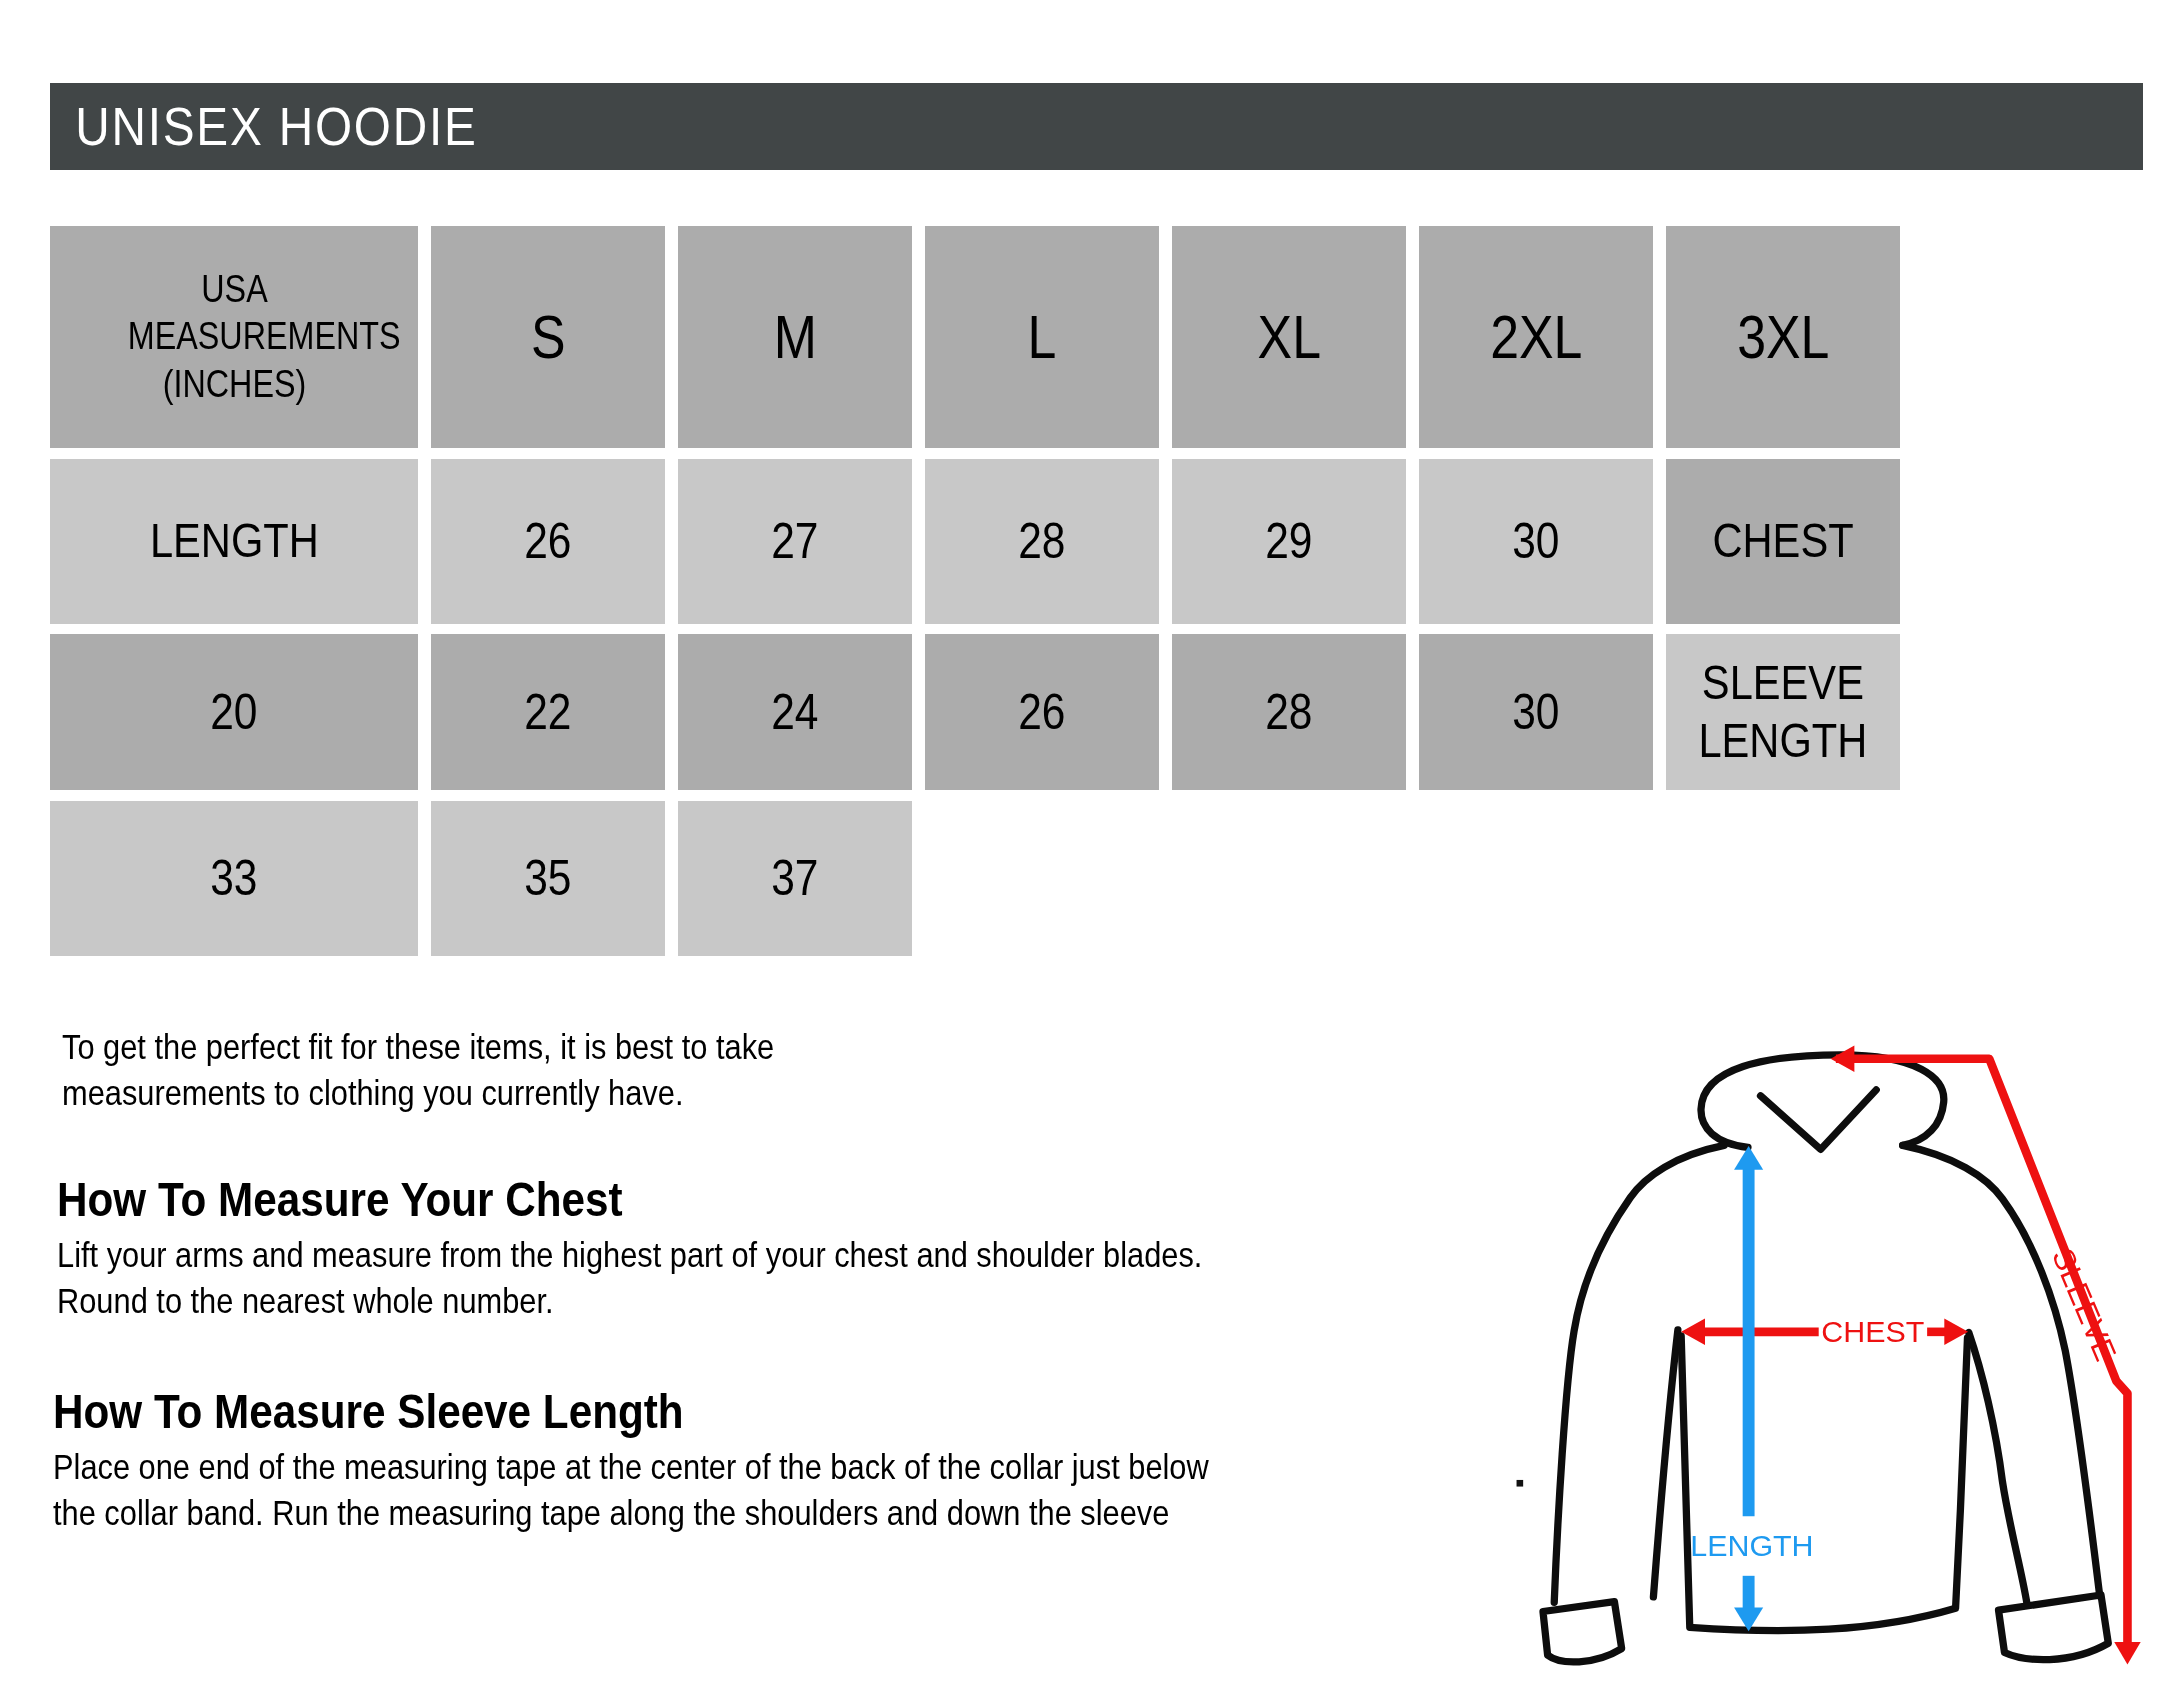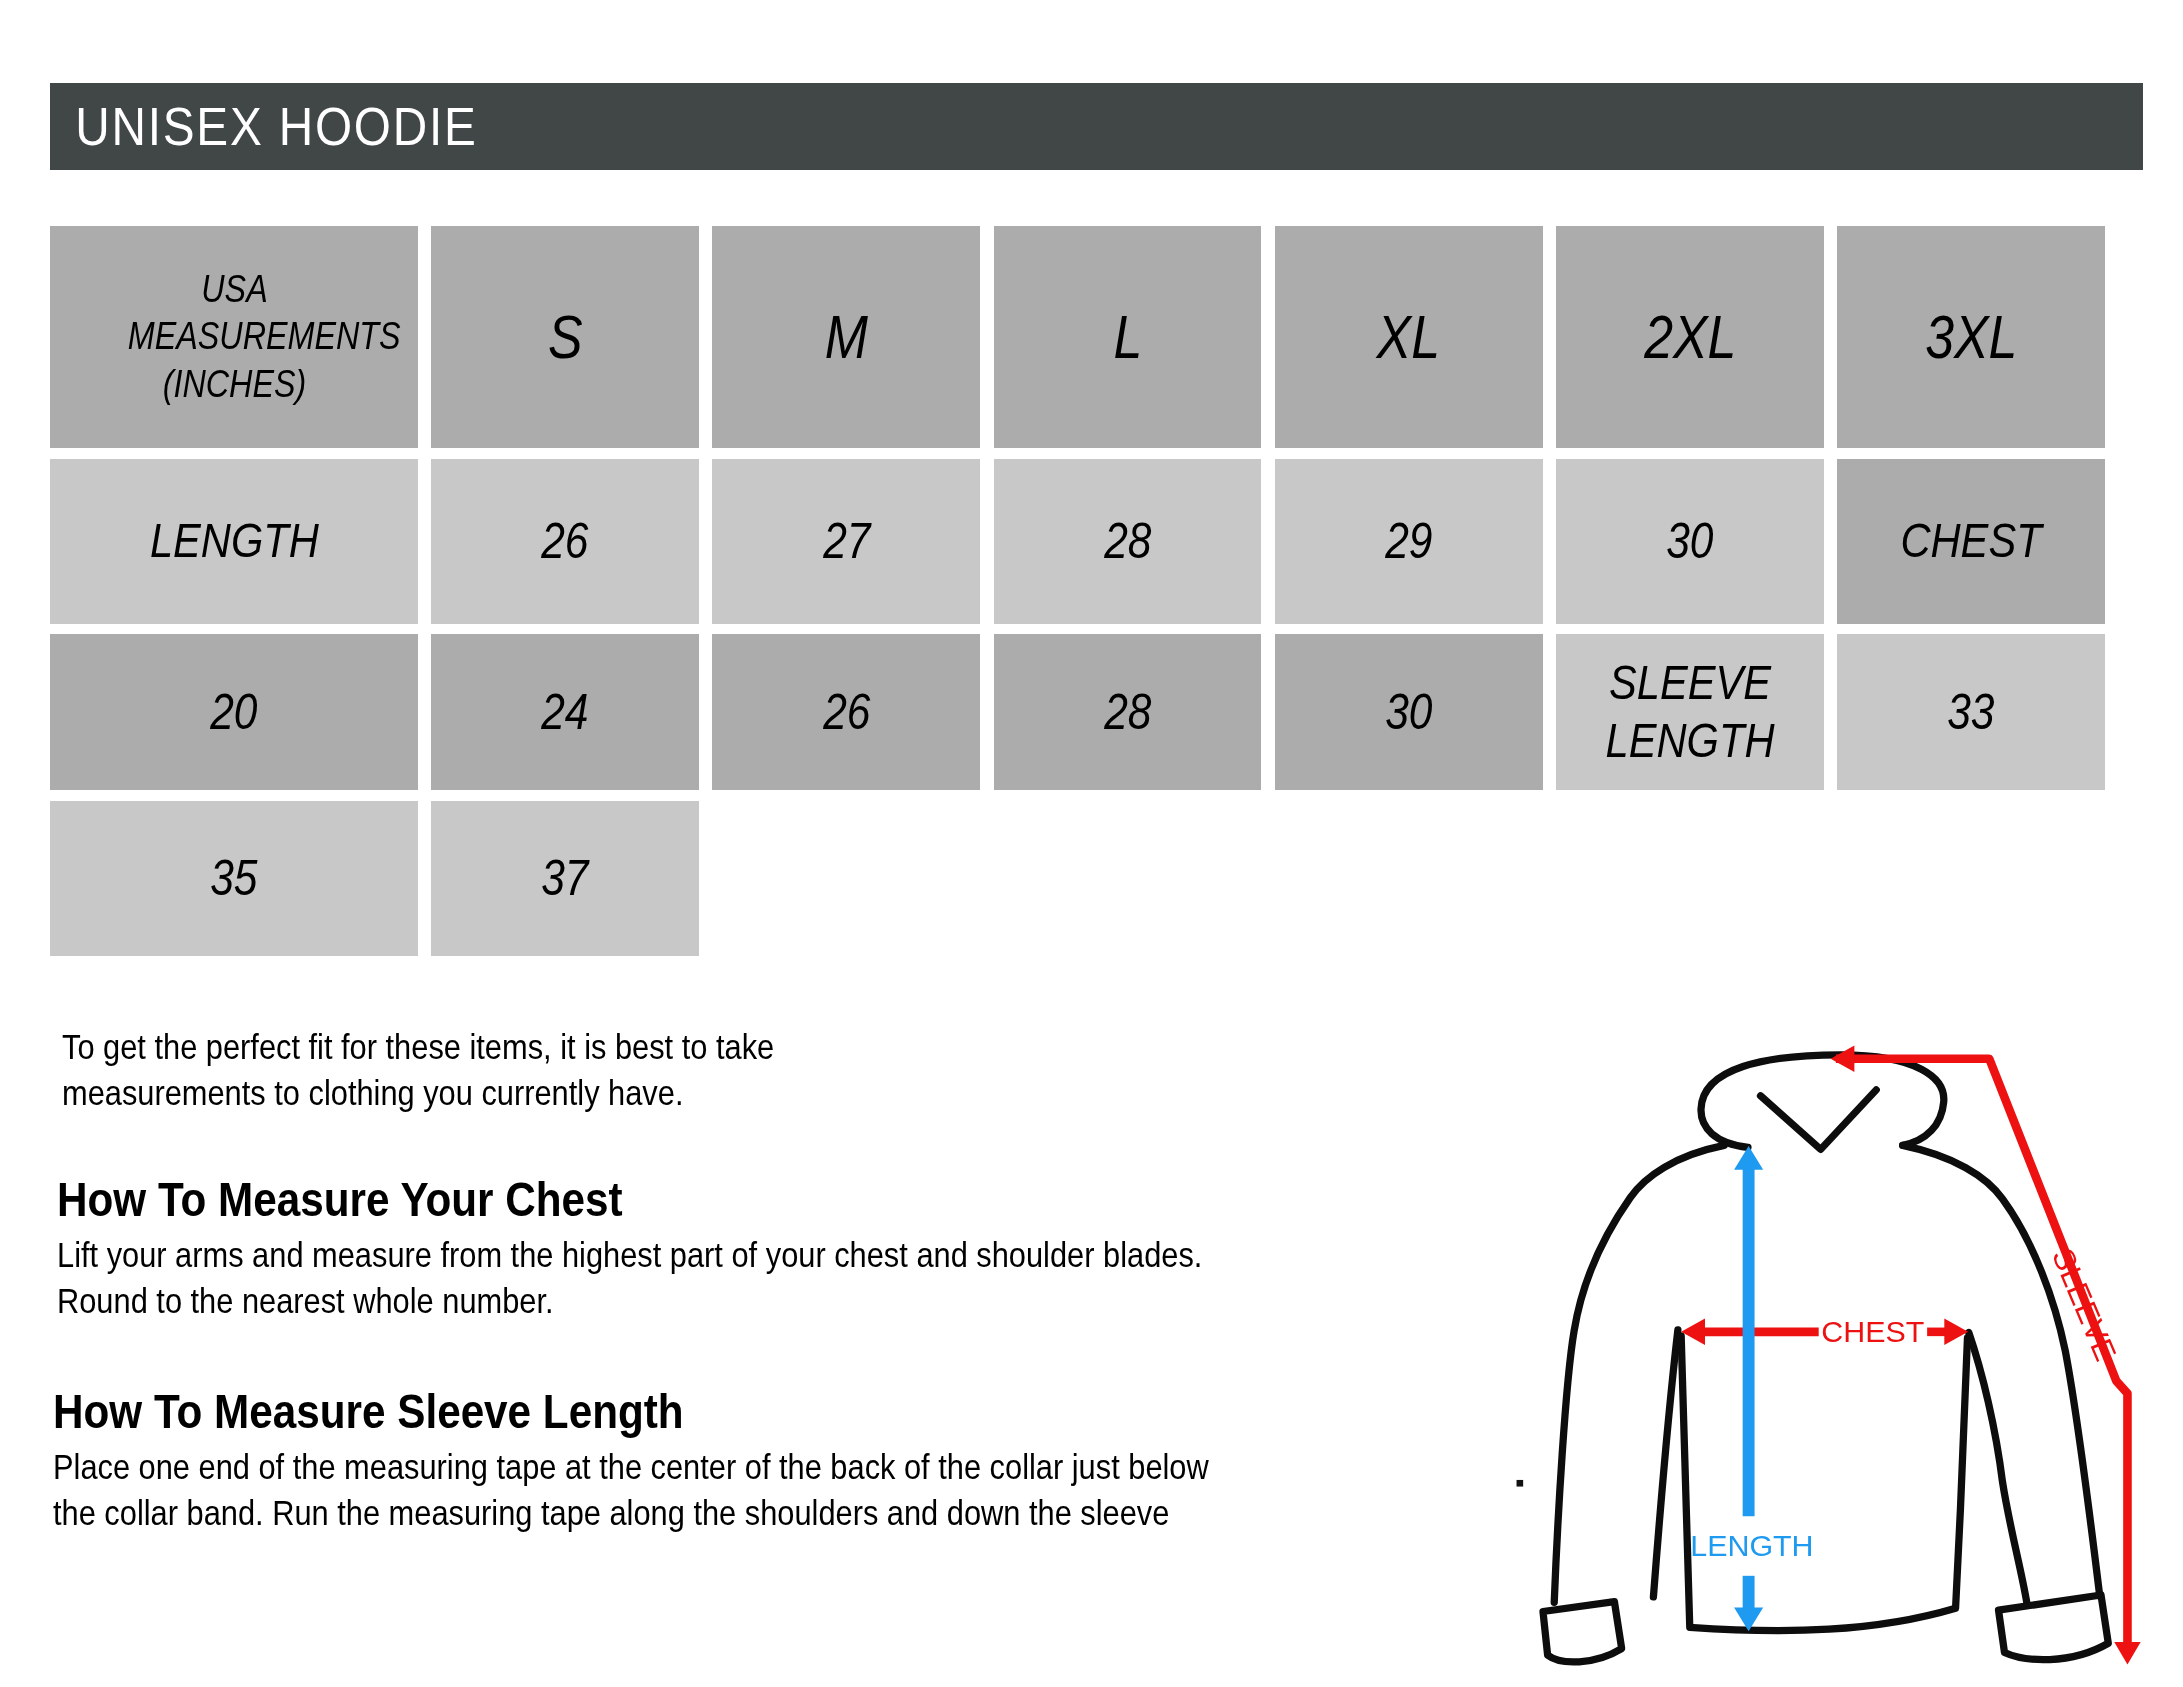--- a/index.html
+++ b/index.html
@@ -11,23 +11,23 @@
   .title-bar {
     position:absolute; left:50px; top:83px; width:2093px; height:87px;
     background:#414647; display:flex; align-items:center;
   }
   .title-bar .title-text {
     color:#ffffff; font-size:53px; letter-spacing:2px; padding-left:28px;
     transform:scaleX(0.9); transform-origin:left center; white-space:nowrap;
   }
   
   .size-table {
-    position:absolute; left:50px; top:226px; width:2055px;
+    position:absolute; left:50px; top:226px; width:1850px;
     display:grid; grid-template-columns:368px repeat(6, 1fr);
-    grid-template-rows:222px 165px 156px 155px; gap:10.6px 13.2px;font-style:italic;
+    grid-template-rows:222px 165px 156px 155px; gap:10.6px 13.2px;
   }
   .cell { display:flex; align-items:center; justify-content:center; text-align:center; }
   .row-dark  { background:#ACACAC; }
   .row-light { background:#C8C8C8; }
   .cx { transform:scaleX(0.85); transform-origin:center center; }
   .corner-text { font-size:38px; line-height:1.24; max-width:251px; }
   .size-letter { font-size:61px; }
   .row-label   { font-size:49px; line-height:1.18; max-width:284px; }
   .num         { font-size:50px; }
   
@@ -100,20 +100,23 @@
         <span class="num cx">30</span>
       </div>
 
     <div class="cell row-dark">
         <span class="row-label cx">CHEST</span>
       </div>
     <div class="cell row-dark">
         <span class="num cx">20</span>
       </div>
     <div class="cell row-dark">
+        <span class="num cx">22</span>
+      </div>
+    <div class="cell row-dark">
         <span class="num cx">24</span>
       </div>
     <div class="cell row-dark">
         <span class="num cx">26</span>
       </div>
     <div class="cell row-dark">
         <span class="num cx">28</span>
       </div>
     <div class="cell row-dark">
         <span class="num cx">30</span>

